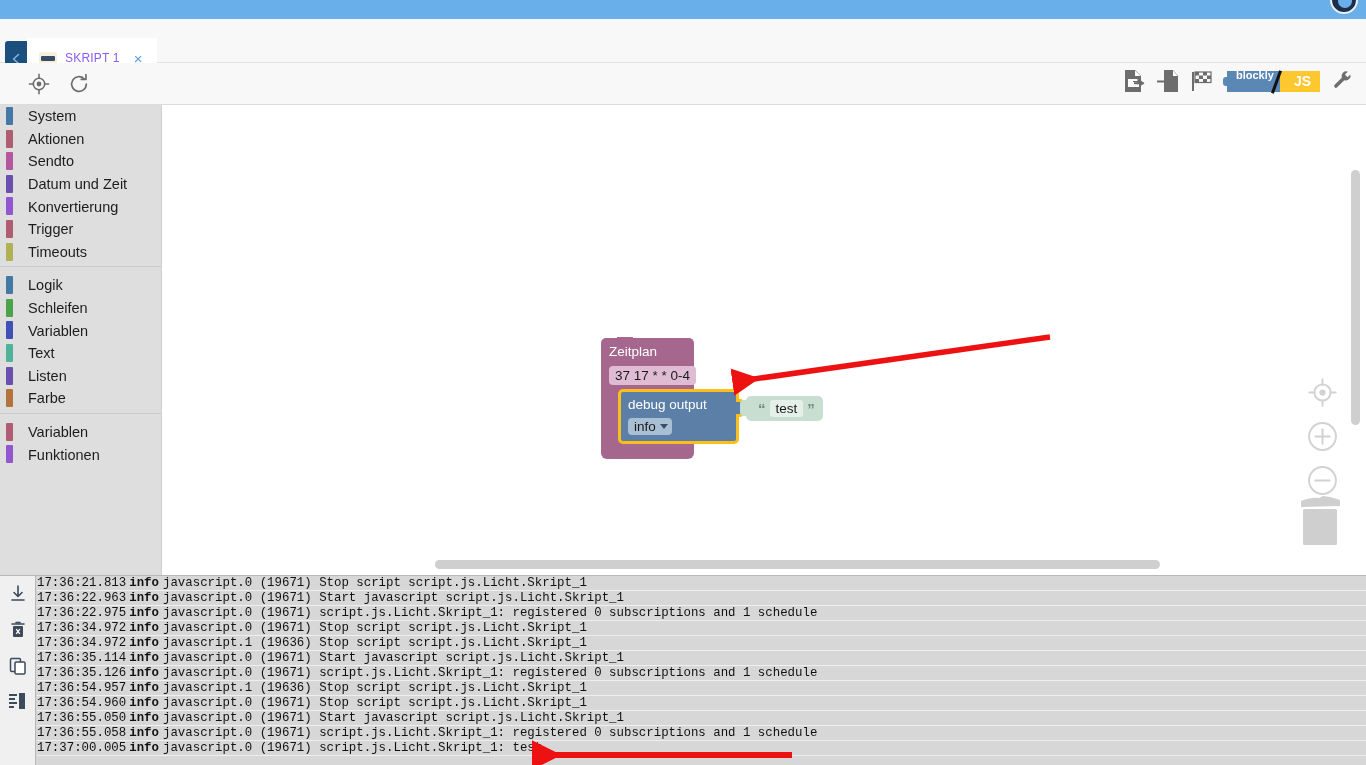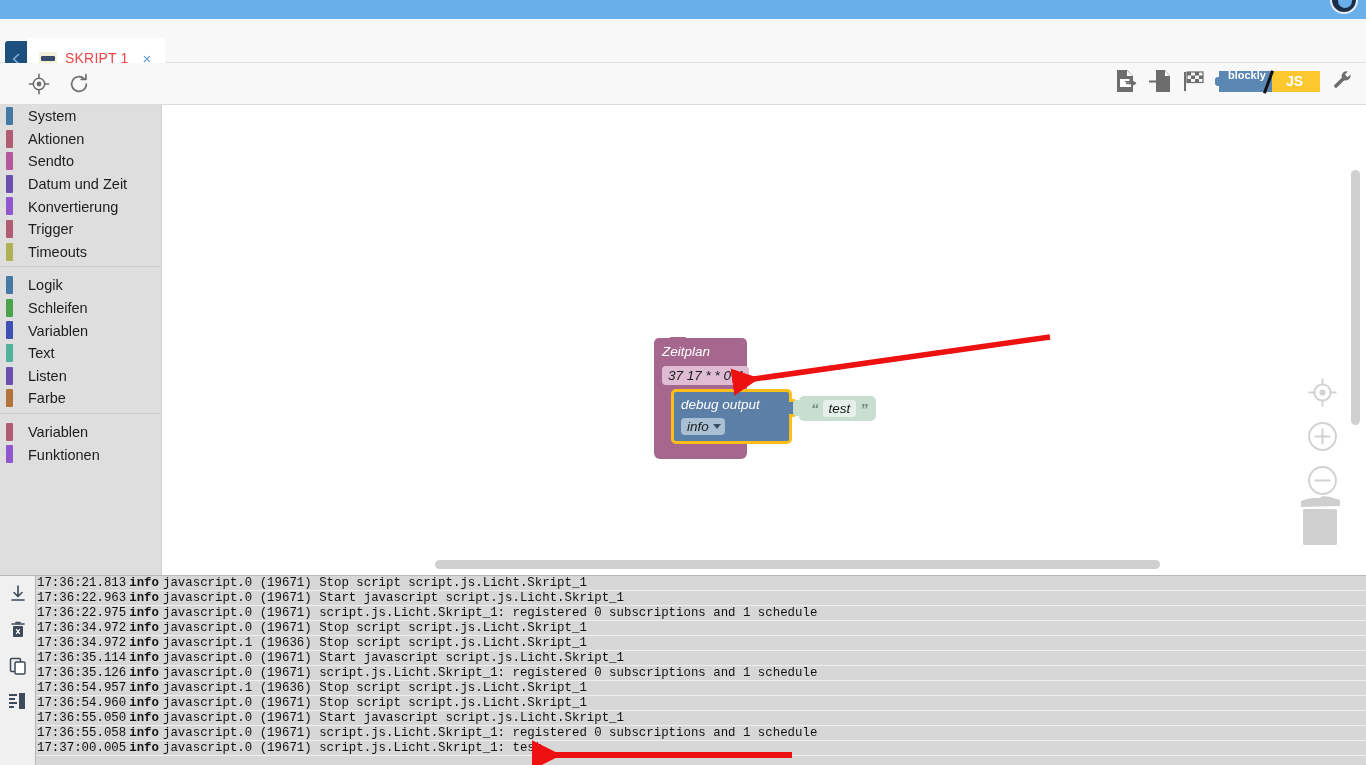--- a/index.html
+++ b/index.html
@@ -51,21 +51,21 @@
   }
   .tab-icon {
     width: 18px; height: 13px; background: #f3f1d8;
     border-radius: 2px; position: relative; overflow: hidden;
     display: flex; align-items: center; justify-content: center;
   }
   .tab-icon .bar {
     width: 14px; height: 5px; background: #3a4a6b; border-radius: 1px;
   }
   .tab-label {
-    font-size: 14px; color: #ef4444; letter-spacing: .2px;
+    font-size: 12px; color: #8b5cf6; letter-spacing: .2px;
   }
   .tab-close {
     font-size: 15px; color: #5c9ad6; margin-left: 6px; cursor: pointer;
     line-height: 1;
   }
 
   
   .toolbar {
     position: absolute; left: 0; top: 63px; width: 1366px; height: 42px;
     background: #f8f8f8; border-bottom: 1px solid #dcdcdc;
@@ -81,21 +81,21 @@
     background: #5b87b5; color: #ffffff; font-size: 11px; font-weight: bold;
     padding: 3px 6px 15px 9px; height: 21px; display: flex; align-items: center;
     position: relative;
   }
   .lang-blockly::before {
     content: ""; position: absolute; left: -4px; top: 6px;
     width: 6px; height: 9px; background: #5b87b5; border-radius: 3px 0 0 3px;
   }
   .lang-js {
     background: #fdc730; color: #ffffff; font-size: 14px; font-weight: bold;
-    padding: 0 17px 0 14px; height: 21px; display: flex; align-items: center;
+    padding: 0 9px 0 14px; height: 21px; display: flex; align-items: center;
   }
   .lang-slash {
     position: absolute; left: 48px; top: -1px;
     width: 3px; height: 24px; background: #111; transform: rotate(20deg);
     z-index: 4;
   }
 
   
   .blockly-wrap {
     position: absolute; left: 0; top: 105px; width: 1366px; height: 470px;
@@ -135,21 +135,21 @@
     background-image:
       linear-gradient(to right, #ffffff 0 10px, transparent 10px 15px, #ffffff 15px 25px),
       linear-gradient(to bottom, #ffffff 0 10px, transparent 10px 15px, #ffffff 15px 25px);
     background-size: 25px 25px;
     background-position: 0 8px;
     mix-blend-mode: normal;
     pointer-events: none;
   }
 
   
-  .block-group { position: absolute; left: 492px; top: 233px; font-style: italic; }
+  .block-group { position: absolute; left: 439px; top: 233px; }
 
   .blk-schedule {
     position: relative; width: 93px; min-height: 113px;
     background: #a5678e; border-radius: 5px;
     padding: 6px 8px 0 8px;
   }
   .blk-schedule .notch-top {
     position: absolute; left: 16px; top: -1px; width: 16px; height: 5px;
     background: #a5678e; border-radius: 0 0 4px 4px;
   }

